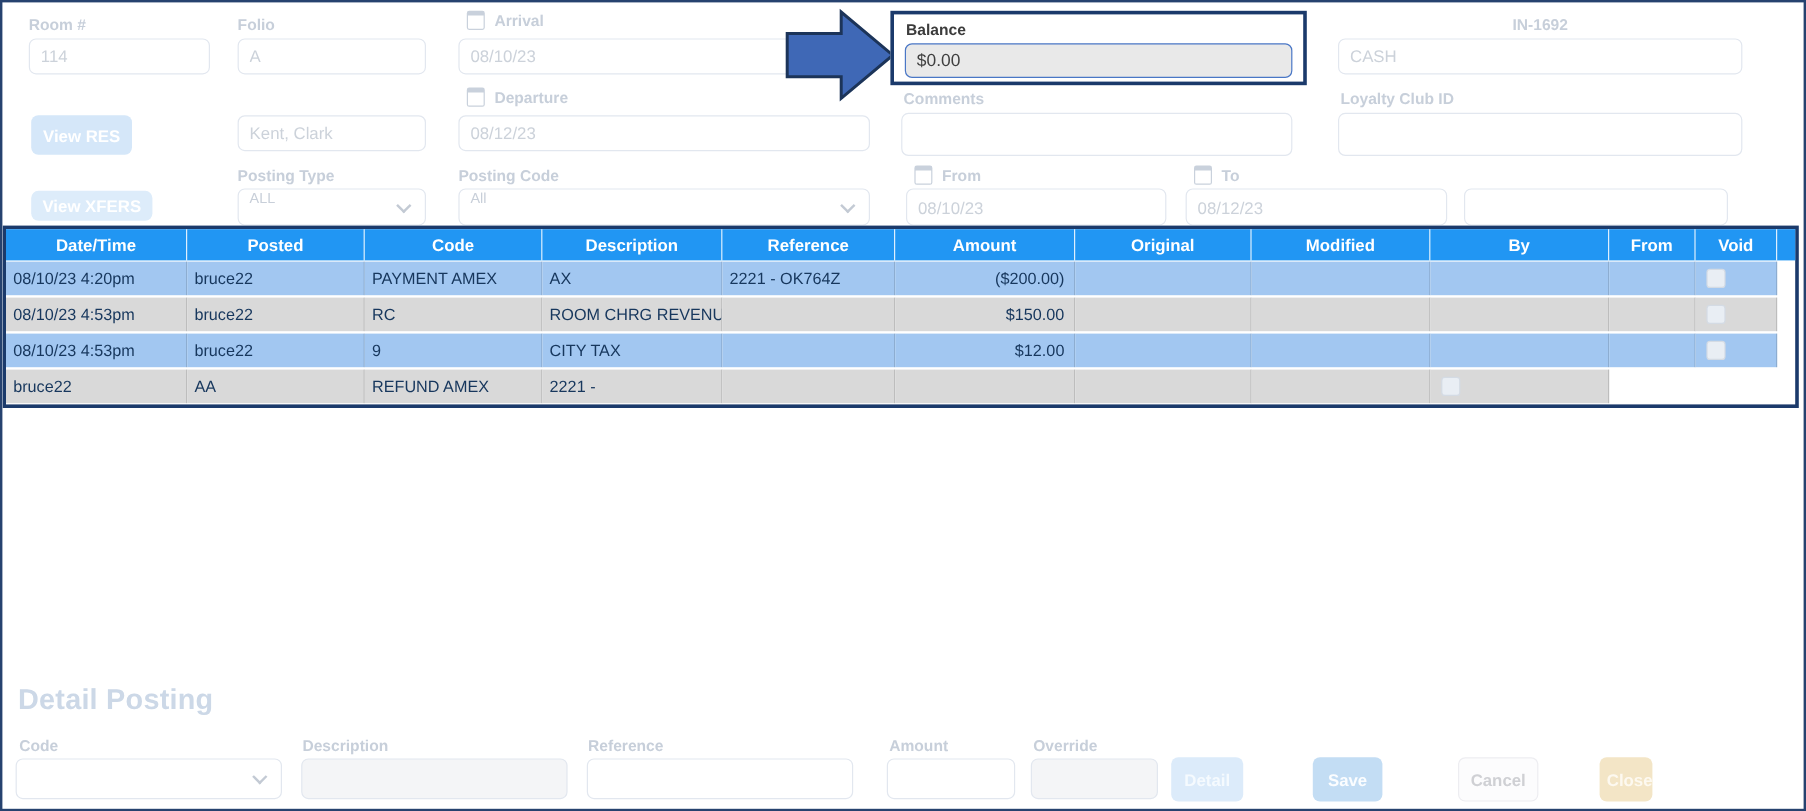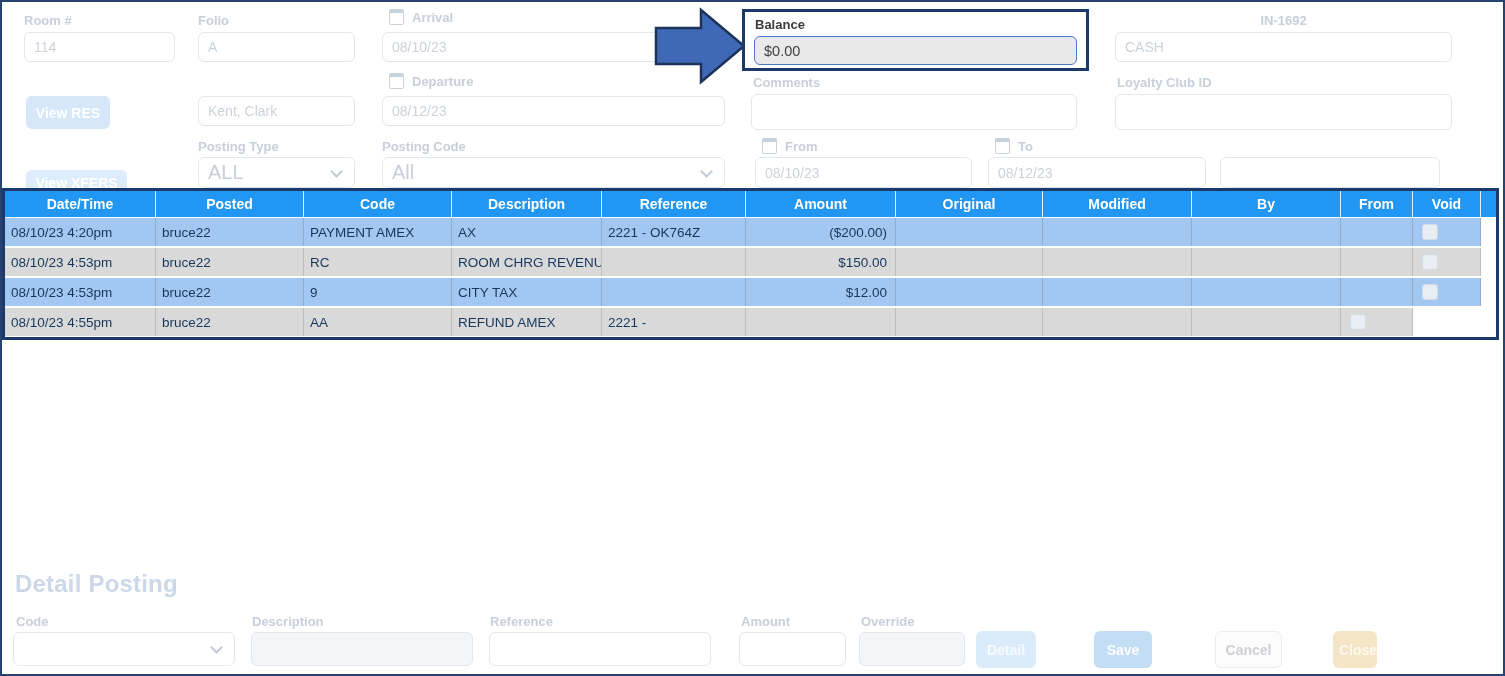--- a/index.html
+++ b/index.html
@@ -7,21 +7,21 @@
         border:2px solid #26426f;overflow:hidden;
         font-family:"Liberation Sans","DejaVu Sans",sans-serif;}
   
   .flabel{position:absolute;font-size:13px;font-weight:bold;color:#c7cfda;white-space:nowrap;
           display:flex;align-items:center;}
   .inp{position:absolute;box-sizing:border-box;border:1px solid #e2e7ef;border-radius:6px;
        background:#fff;color:#ccd2da;font-size:14px;padding:0 9px;outline:none;
        font-family:"Liberation Sans","DejaVu Sans",sans-serif;}
   .inp.gray{background:#f4f5f7;}
   .sel{position:absolute;box-sizing:border-box;border:1px solid #e2e7ef;border-radius:6px;
-       background:#fff;color:#c8cfd9;font-size:20px;display:flex;align-items:center;
+       background:#fff;color:#c8cfd9;font-size:12px;display:flex;
        padding:0 26px 0 9px;}
   .chevron{position:absolute;right:13px;top:50%;width:7px;height:7px;
            border-right:2px solid #c3cad4;border-bottom:2px solid #c3cad4;
            transform:translateY(-68%) rotate(45deg);}
   .cal-icon{display:inline-block;width:13px;height:11px;border:1.5px solid #c9d1dc;
             border-top:4px solid #c9d1dc;border-radius:2px;margin-right:8px;}
   .btn{position:absolute;box-sizing:border-box;border:none;border-radius:6px;
        font-size:14px;font-weight:bold;color:#fff;cursor:pointer;
        font-family:"Liberation Sans","DejaVu Sans",sans-serif;}
   .btn-res{background:#d5e7f9;}
@@ -88,21 +88,21 @@
     <span>Departure</span>
   </div>
   <input class="inp" style="left: 380px; top: 94px; width: 343px; height: 30px;" value="08/12/23">
 
   <div class="flabel" style="left:751px;top:73px;">Comments</div>
   <input class="inp" style="left: 749px; top: 92px; width: 326px; height: 36px;" value="">
 
   <div class="flabel" style="left:1115px;top:73px;">Loyalty Club ID</div>
   <input class="inp" style="left: 1113px; top: 92px; width: 337px; height: 36px;" value="">
 
-  <button class="btn btn-xfers" style="left:24px;top:168px;width:101px;height:25px;">View XFERS</button>
+  <button class="btn btn-xfers" style="left:24px;top:157px;width:101px;height:25px;">View XFERS</button>
 
   <div class="flabel" style="left:196px;top:137px;">Posting Type</div>
   <div class="sel" style="left:196px;top:155px;width:157px;height:31px;">
     <span>ALL</span>
     <span class="chevron"></span>
   </div>
 
   <div class="flabel" style="left:380px;top:137px;">Posting Code</div>
   <div class="sel" style="left:380px;top:155px;width:343px;height:31px;">
     <span>All</span>
@@ -190,21 +190,20 @@
           <div class="cell cell-original"></div>
           <div class="cell cell-modified"></div>
           <div class="cell cell-by"></div>
           <div class="cell cell-from"></div>
           <div class="cell cell-void">
             <div class="void-checkbox"></div>
           </div>
           <div class="cell filler"></div>
         </div>
         <div class="grid-row body-row row-gray">
-          <div class="cell cell-datetime">08/10/23 4:55pm</div>
           <div class="cell cell-posted">bruce22</div>
           <div class="cell cell-code">AA</div>
           <div class="cell cell-description">REFUND AMEX</div>
           <div class="cell cell-reference">2221 -</div>
           <div class="cell cell-original"></div>
           <div class="cell cell-modified"></div>
           <div class="cell cell-by"></div>
           <div class="cell cell-from"></div>
           <div class="cell cell-void">
             <div class="void-checkbox"></div>

